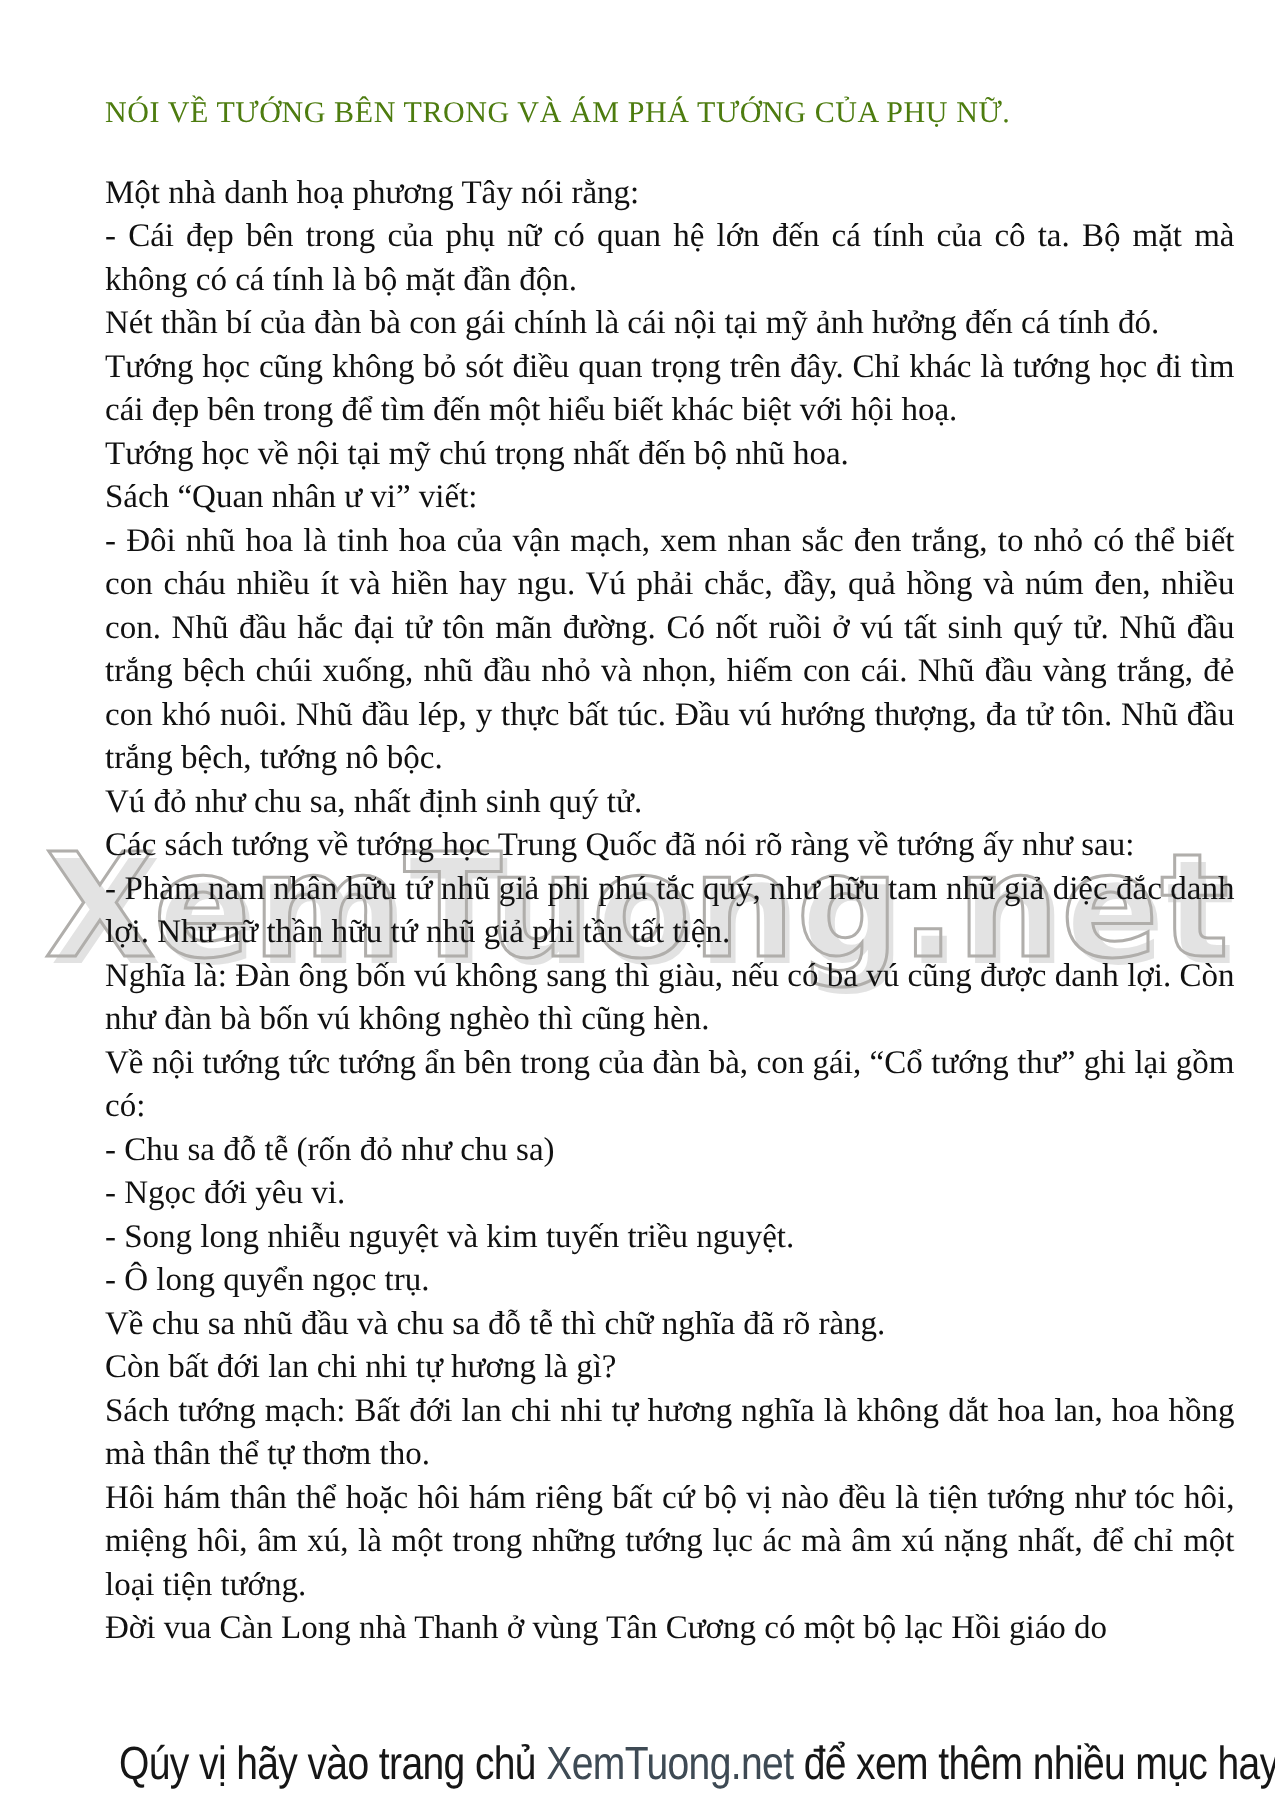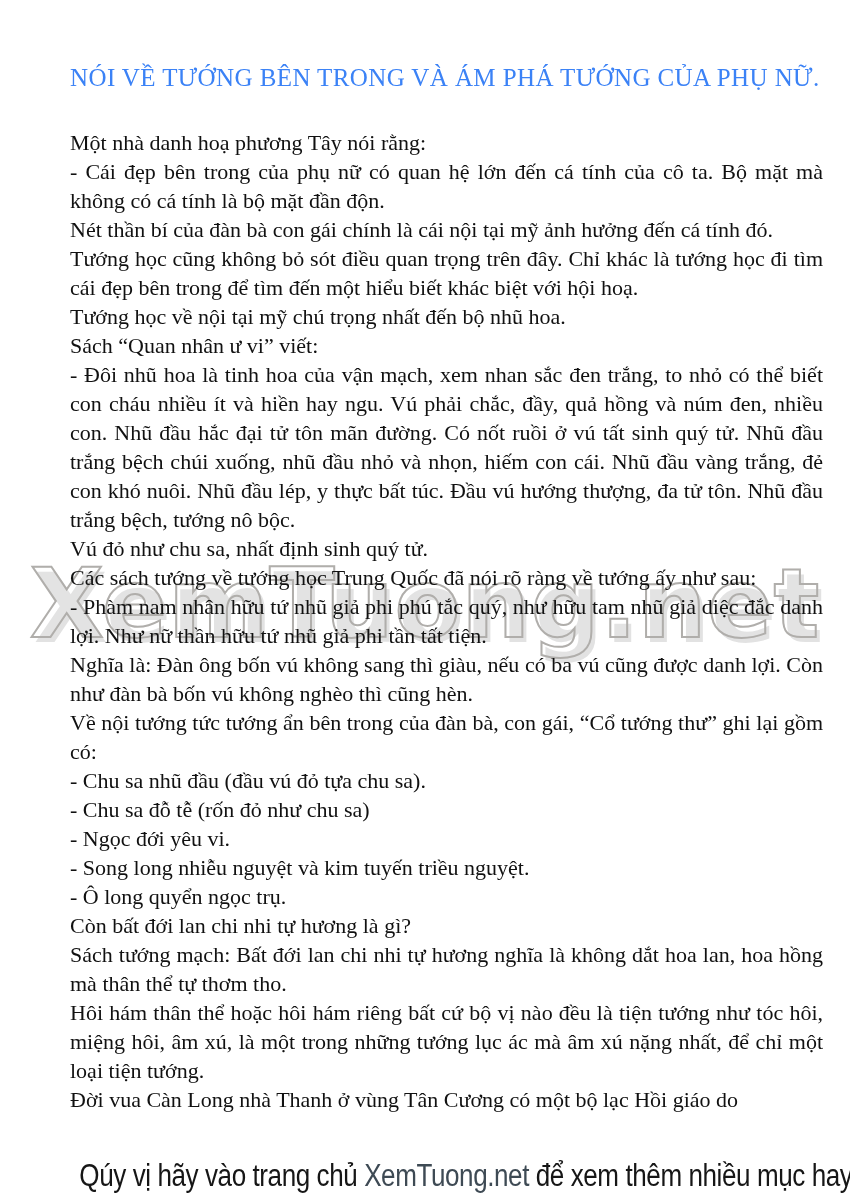--- a/index.html
+++ b/index.html
@@ -29,25 +29,25 @@
     -webkit-text-stroke: 2px #b0aeab;
     text-shadow: 4px 5px 0 rgba(150,150,150,0.28);
     user-select: none;
   }
   .content {
     position: relative;
     z-index: 1;
     padding: 64px 27px 0 70px;
   }
   .page-title {
-    font-size: 25px;
+    font-size: 20px;
     letter-spacing: 0.4px;
     font-weight: normal;
-    color: #3b82f6;
-    margin-bottom: 36px;
+    color: #4d7c0f;
+    margin-bottom: 26px;
     white-space: nowrap;
   }
   .body-text p {
     font-size: 22px;
     line-height: 29px;
     color: #111111;
     text-align: justify;
     margin: 0;
   }
   .footer {
@@ -87,25 +87,25 @@
         <p>Nét thần bí của đàn bà con gái chính là cái nội tại mỹ ảnh hưởng đến cá tính đó.</p>
         <p>Tướng học cũng không bỏ sót điều quan trọng trên đây. Chỉ khác là tướng học đi tìm cái đẹp bên trong để tìm đến một hiểu biết khác biệt với hội hoạ.</p>
         <p>Tướng học về nội tại mỹ chú trọng nhất đến bộ nhũ hoa.</p>
         <p>Sách “Quan nhân ư vi” viết:</p>
         <p>- Đôi nhũ hoa là tinh hoa của vận mạch, xem nhan sắc đen trắng, to nhỏ có thể biết con cháu nhiều ít và hiền hay ngu. Vú phải chắc, đầy, quả hồng và núm đen, nhiều con. Nhũ đầu hắc đại tử tôn mãn đường. Có nốt ruồi ở vú tất sinh quý tử. Nhũ đầu trắng bệch chúi xuống, nhũ đầu nhỏ và nhọn, hiếm con cái. Nhũ đầu vàng trắng, đẻ con khó nuôi. Nhũ đầu lép, y thực bất túc. Đầu vú hướng thượng, đa tử tôn. Nhũ đầu trắng bệch, tướng nô bộc.</p>
         <p>Vú đỏ như chu sa, nhất định sinh quý tử.</p>
         <p>Các sách tướng về tướng học Trung Quốc đã nói rõ ràng về tướng ấy như sau:</p>
         <p>- Phàm nam nhân hữu tứ nhũ giả phi phú tắc quý, như hữu tam nhũ giả diệc đắc danh lợi. Như nữ thần hữu tứ nhũ giả phi tần tất tiện.</p>
         <p>Nghĩa là: Đàn ông bốn vú không sang thì giàu, nếu có ba vú cũng được danh lợi. Còn như đàn bà bốn vú không nghèo thì cũng hèn.</p>
         <p>Về nội tướng tức tướng ẩn bên trong của đàn bà, con gái, “Cổ tướng thư” ghi lại gồm có:</p>
-        <p>- Chu sa nhũ đầu (đầu vú đỏ tựa chu sa).</p>
         <p>- Chu sa đỗ tễ (rốn đỏ như chu sa)</p>
         <p>- Ngọc đới yêu vi.</p>
         <p>- Song long nhiễu nguyệt và kim tuyến triều nguyệt.</p>
         <p>- Ô long quyển ngọc trụ.</p>
+        <p>Về chu sa nhũ đầu và chu sa đỗ tễ thì chữ nghĩa đã rõ ràng.</p>
         <p>Còn bất đới lan chi nhi tự hương là gì?</p>
         <p>Sách tướng mạch: Bất đới lan chi nhi tự hương nghĩa là không dắt hoa lan, hoa hồng mà thân thể tự thơm tho.</p>
         <p>Hôi hám thân thể hoặc hôi hám riêng bất cứ bộ vị nào đều là tiện tướng như tóc hôi, miệng hôi, âm xú, là một trong những tướng lục ác mà âm xú nặng nhất, để chỉ một loại tiện tướng.</p>
         <p>Đời vua Càn Long nhà Thanh ở vùng Tân Cương có một bộ lạc Hồi giáo do</p>
       </div>
   </div>
 
   <div class="footer">
     <span class="footer-inner"><span>Qúy vị hãy vào trang chủ </span><span class="footer-brand">XemTuong.net</span><span> để xem thêm nhiều mục hay khác</span></span>
   </div>

